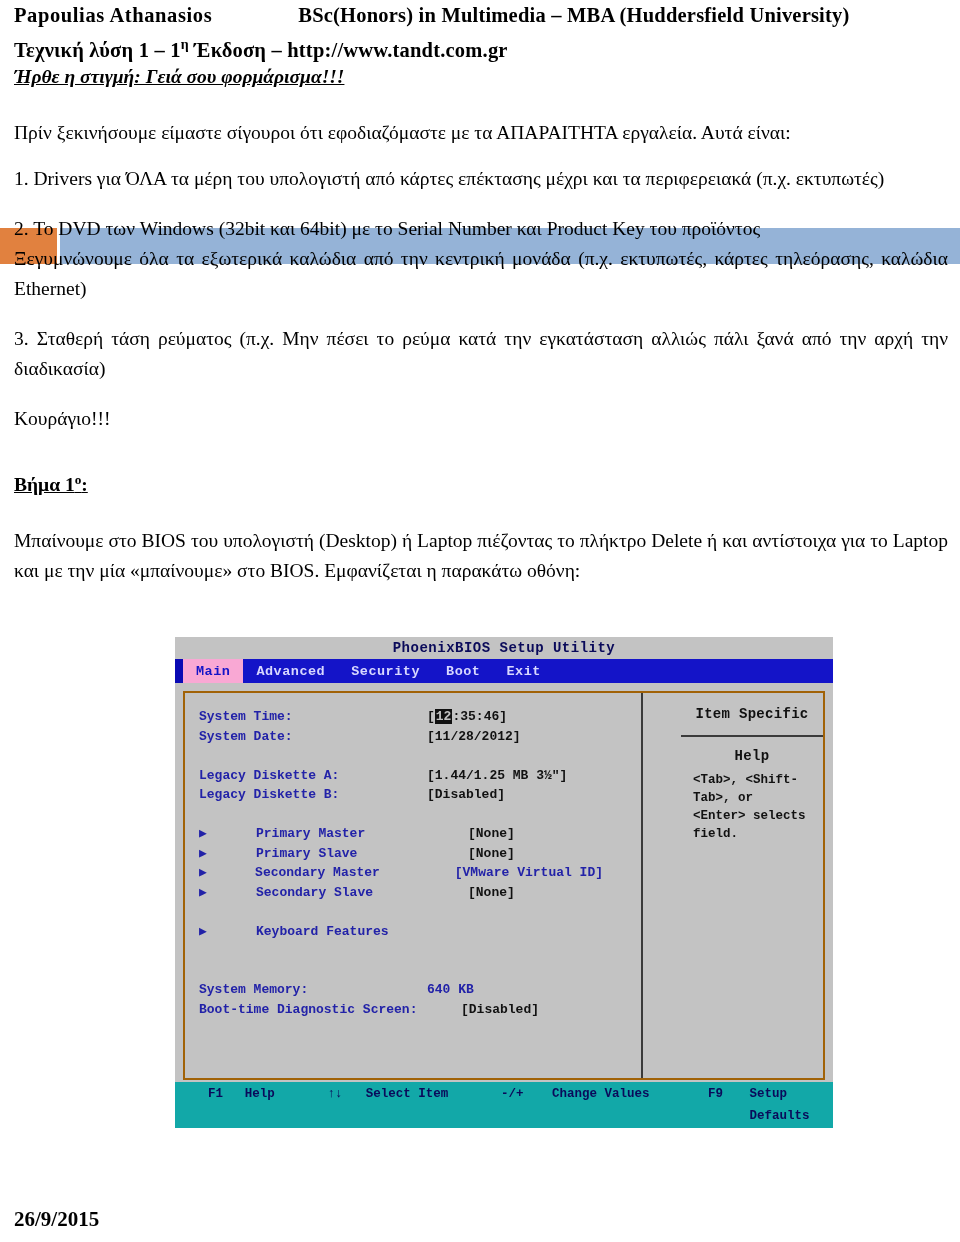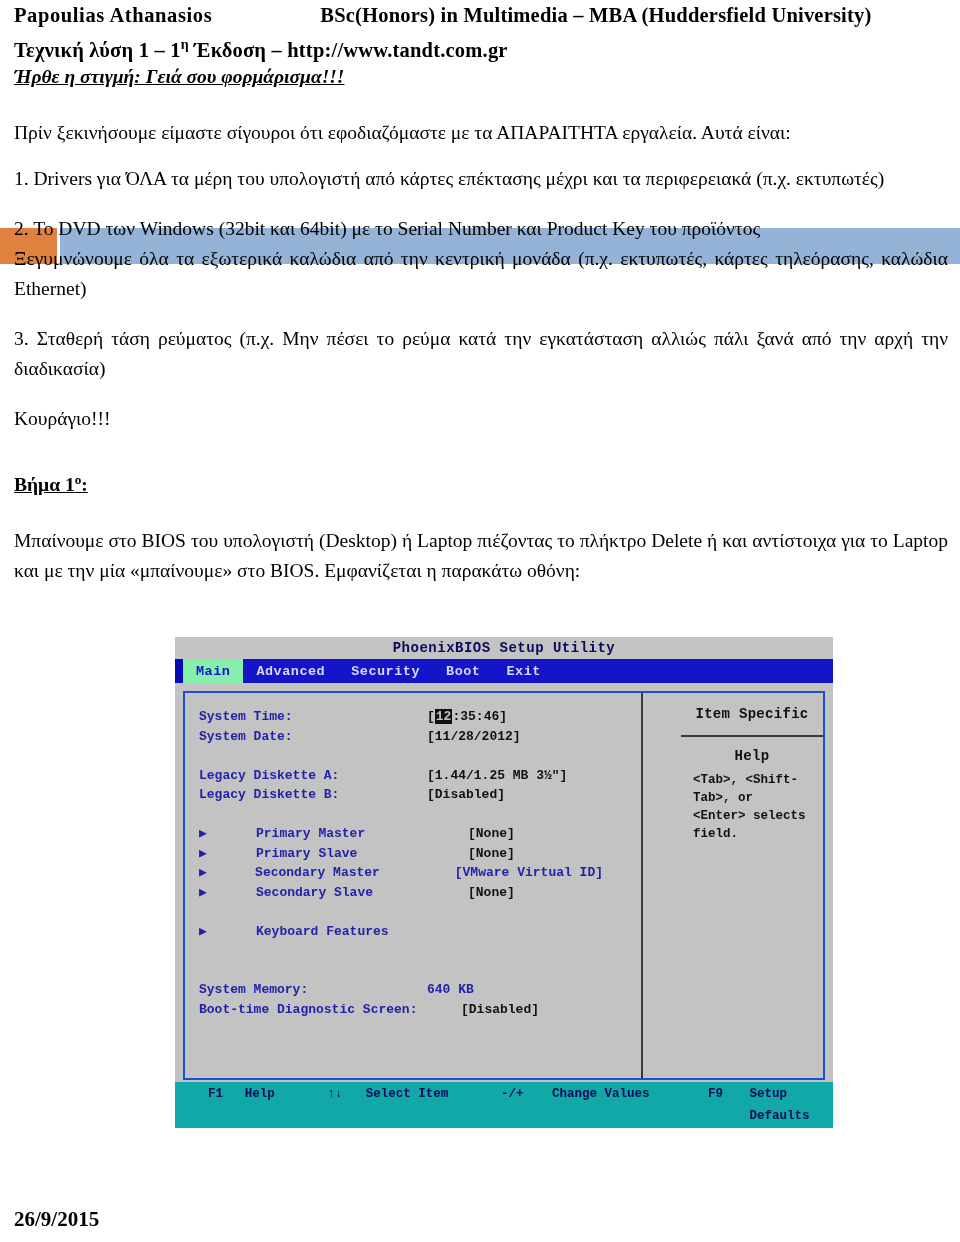--- a/index.html
+++ b/index.html
@@ -26,21 +26,21 @@
     font-size: 20.5px;
     line-height: 30px;
     white-space: nowrap;
   }
   .hdr-line1 {
     display: flex;
     justify-content: flex-start;
     align-items: baseline;
   }
   .hdr-name { letter-spacing: 0.6px; }
-  .hdr-degree { margin-left: 108px; letter-spacing: 0.2px; }
+  .hdr-degree { margin-left: 86px; letter-spacing: 0.2px; }
   .hdr-line2 { letter-spacing: 0.2px; }
   .sup { font-size: 0.68em; vertical-align: super; }
 
   
   .body-wrap {
     position: absolute;
     left: 14px;
     right: 12px;
     top: 62px;
   }
@@ -121,33 +121,33 @@
     font-size: 13.5px;
   }
   .bios-menubar .pad-l { width: 8px; background: #0a0ab4; }
   .bios-menubar .tab {
     padding: 0 13px;
     display: flex;
     align-items: center;
     letter-spacing: 0.5px;
   }
   .bios-menubar .tab.active {
-    background: #86efac;
+    background: #f9a8d4;
     color: #1414c8;
   }
   .bios-menubar .flexfill { flex: 1; }
 
   .bios-body {
     position: absolute;
     left: 8px;
     top: 54px;
     right: 8px;
     bottom: 48px;
     display: flex;
-    border: 2px solid #1d4ed8;
+    border: 2px solid #a16207;
     background: #c3c3c3;
     box-sizing: border-box;
     gap: 38px;
   }
   .bios-left {
     width: 418px;
     padding: 14px 0 0 14px;
     box-sizing: border-box;
     position: relative;
   }

